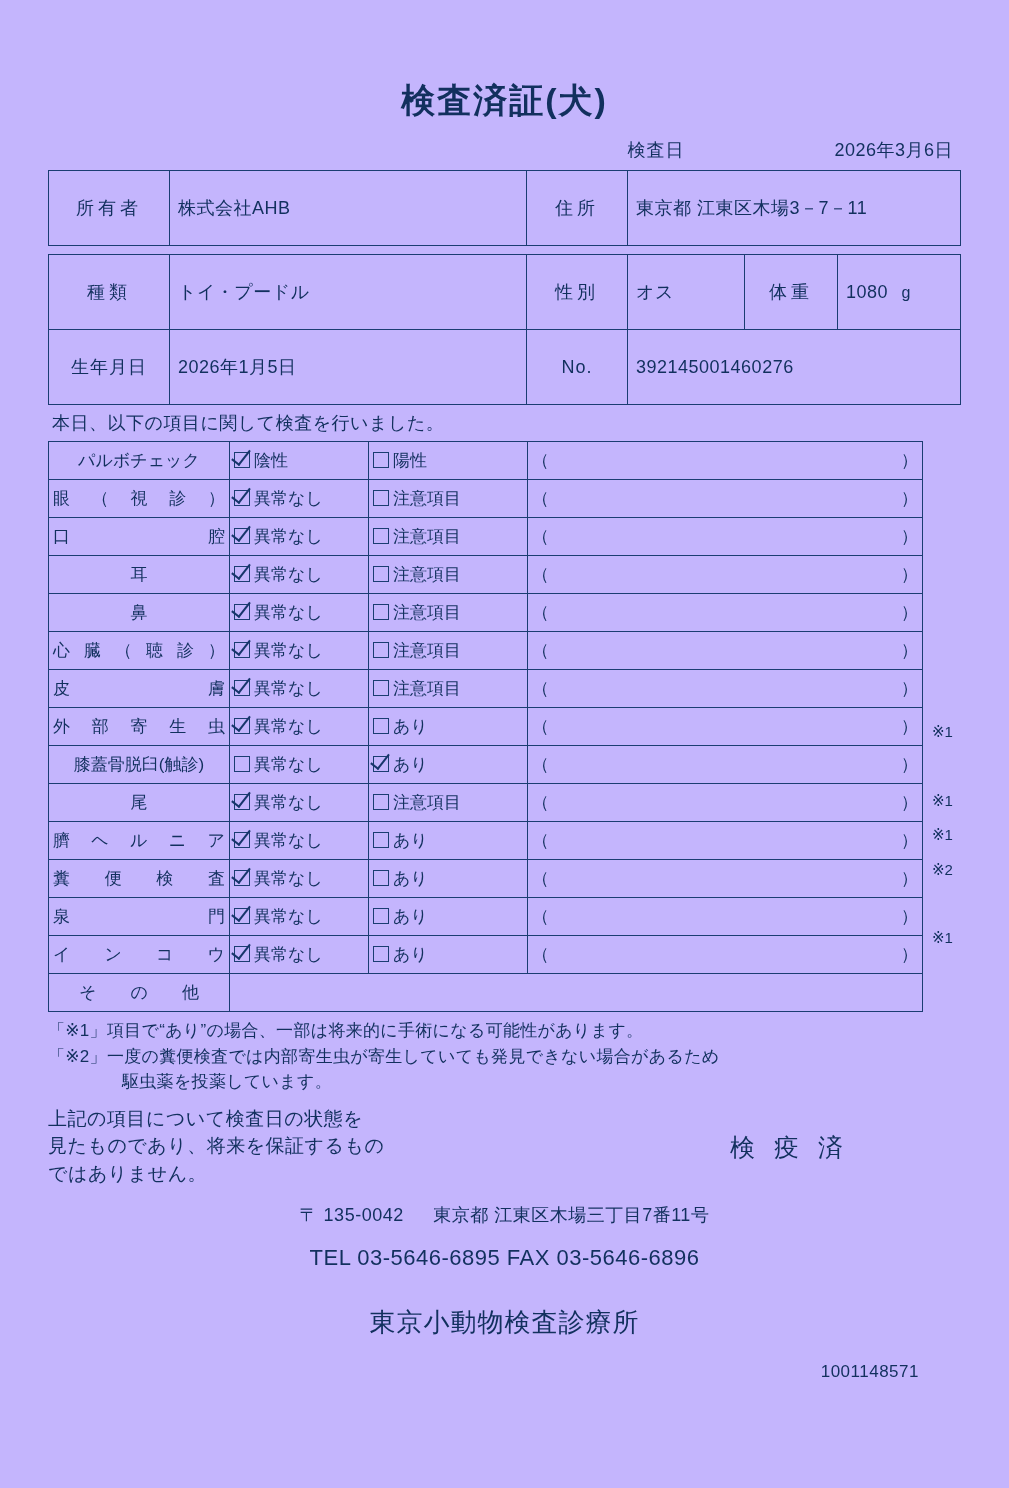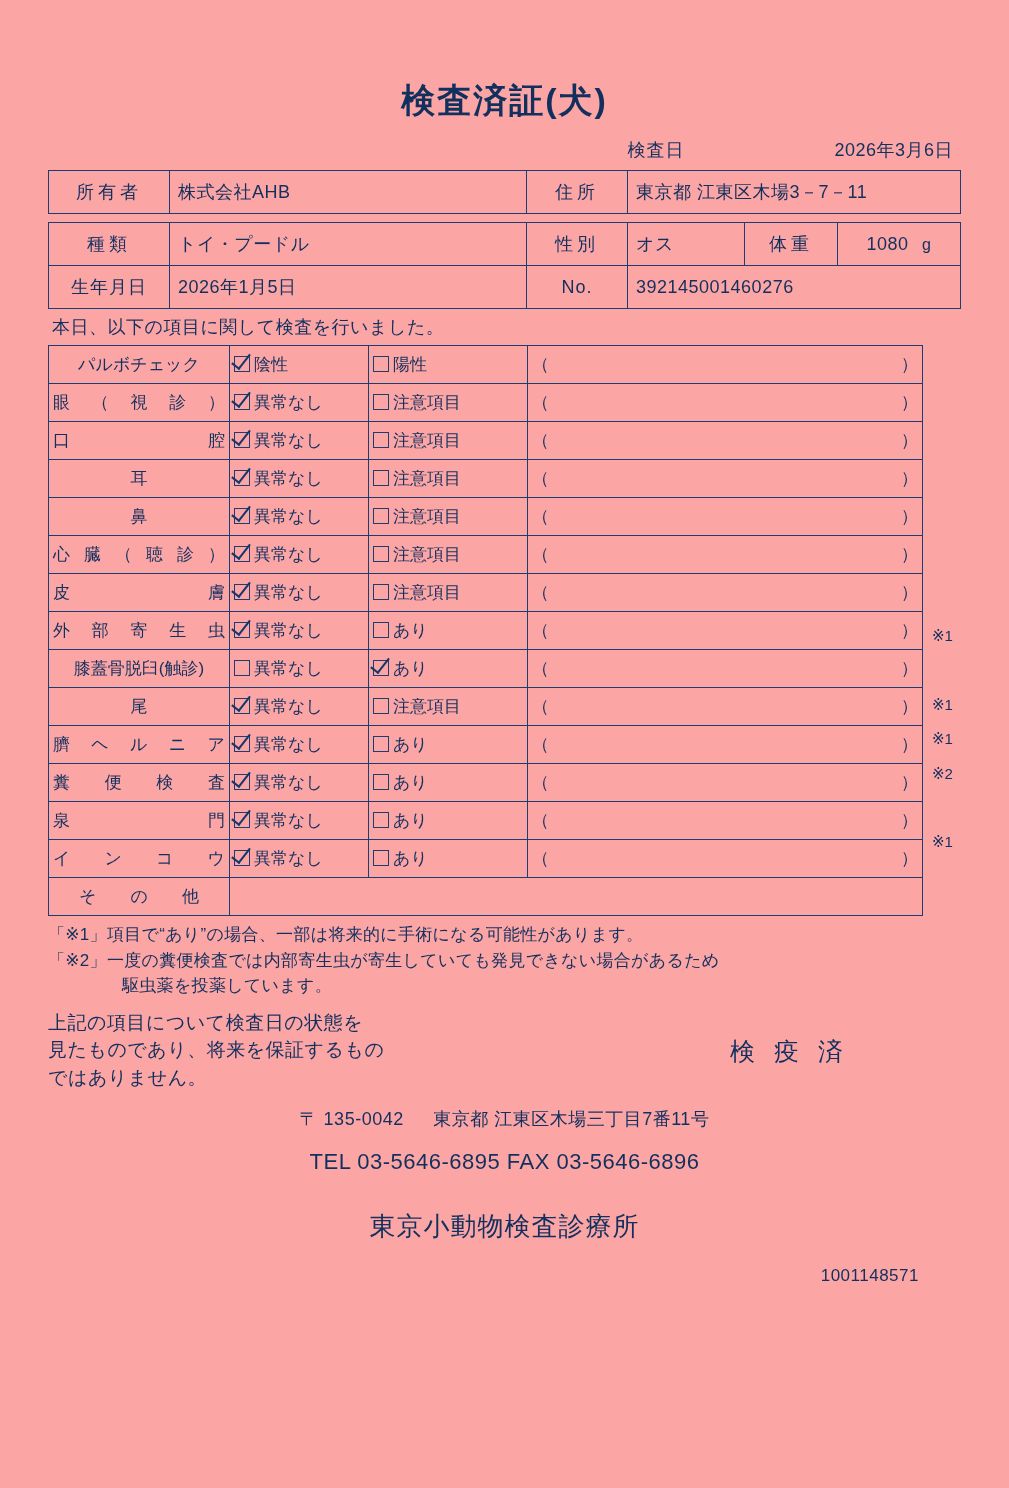--- a/index.html
+++ b/index.html
@@ -9,21 +9,21 @@
   }
   body {
     font-family: "Liberation Sans", "DejaVu Sans", sans-serif;
     color: #101010;
   }
   #page {
     position: relative;
     width: 1009px;
     height: 1488px;
     margin: 0 auto;
-    background: #fca5a5;
+    background: #c4b5fd;
     overflow: hidden;
   }
   .sheet {
     position: absolute;
     left: 48px;
     top: 60px;
     width: 913px;
   }
   .doc-title {
     text-align: center;
@@ -51,34 +51,34 @@
   }
 
   table.grid {
     border-collapse: collapse;
     width: 100%;
     color: #12305e;
   }
   table.grid td {
     border: 1.3px solid #1b3d72;
     font-size: 18px;
-    padding: 6px 8px;
+    padding: 22px 8px;
     vertical-align: middle;
     height: 30px;
   }
   .cell-label {
     text-align: center;
     letter-spacing: 4px;
     white-space: nowrap;
   }
   .cell-label.tight { letter-spacing: 1px; }
   .cell-value {
     letter-spacing: 0.5px;
   }
-  .cell-value.right { text-align: center; }
+  .cell-value.right { text-align: left; }
   .w-label { width: 104px; }
   .w-label2 { width: 84px; border-radius: 13px; }
   .note-line {
     font-size: 18px;
     color: #12305e;
     padding: 6px 2px 6px 4px;
     letter-spacing: 0.5px;
   }
 
   

